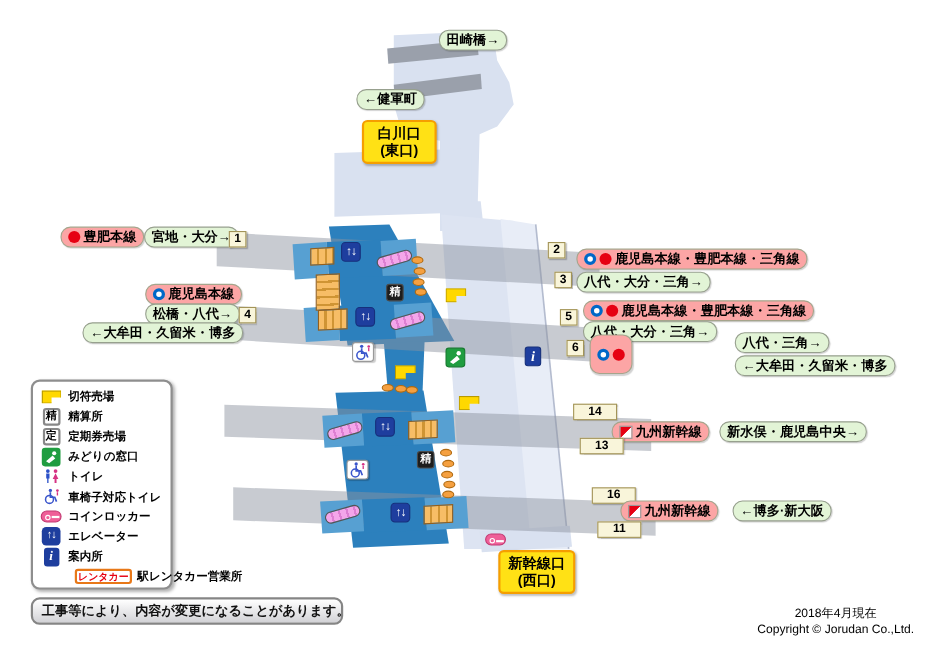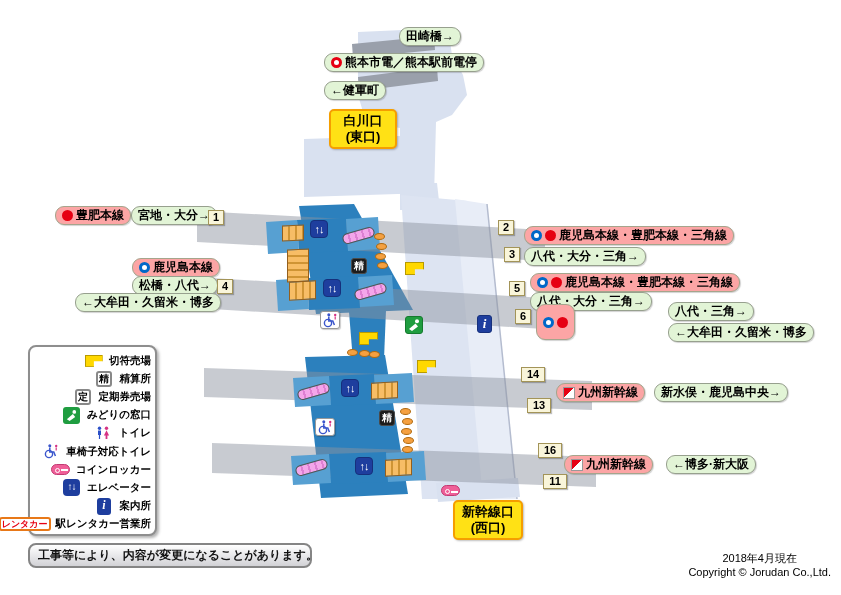--- a/index.html
+++ b/index.html
@@ -9,21 +9,21 @@
   svg.shapes{position:absolute;left:0;top:0;}
   
   .pill{position:absolute;display:flex;align-items:center;gap:3px;white-space:nowrap;
         font-weight:bold;font-size:12px;line-height:13px;color:#000;
         padding:2px 6px;border:1px solid #97a08e;border-radius:9px;background:#e2f4d6;
         box-shadow:1px 1px 1px rgba(0,0,0,.18);}
   .pill.yellow{background:#fca5a5;border-color:#a5a58c;}
   .numbox{position:absolute;width:16px;height:15px;background:#f9f5da;border:1px solid #a39458;
         font-weight:bold;font-size:11px;line-height:13px;text-align:center;color:#000;
         box-shadow:1px 1px 1px rgba(0,0,0,.25);}
-  .numbox.wide{width:24px;}
+  .numbox.wide{width:40px;}
   .exitbox{position:absolute;background:#ffe115;border:2px solid #f59e00;border-radius:5px;
         font-weight:bold;font-size:13px;line-height:16px;text-align:center;color:#000;
         padding:2px 5px;box-shadow:1px 1px 2px rgba(0,0,0,.25);}
   
   .ic{display:inline-block;flex:none;}
   .ic-red{width:11px;height:11px;background:#e60012;border-radius:50%;}
   .ic-donut-blue{width:11px;height:11px;background:#fff;border:3px solid #0068c8;border-radius:50%;}
   .ic-donut-red{width:11px;height:11px;background:#fff;border:3px solid #e60012;border-radius:50%;}
   .ic-shin{width:12px;height:12px;border:1px solid #999;background:linear-gradient(135deg,#e60012 49%,#fff 50%);}
   
@@ -45,21 +45,21 @@
   .infoico{position:absolute;width:15px;height:18px;background:#1e3e9e;border:1px solid #16307c;border-radius:3px;
         color:#fff;font-weight:bold;font-style:italic;font-size:13px;line-height:16px;text-align:center;
         font-family:"Liberation Serif","DejaVu Serif",serif;}
   .keyico{position:absolute;width:19px;height:11px;background:#ef5f98;border:1px solid #c23a72;border-radius:6px;}
   .keyico i{position:absolute;left:3px;top:3px;width:5px;height:5px;border:1.5px solid #fff;border-radius:50%;}
   .keyico b{position:absolute;left:9px;top:4.5px;width:7px;height:2px;background:#fff;}
   .dot{position:absolute;width:11px;height:7px;background:#f5a040;border:1px solid #b06a10;border-radius:50%;}
   
   #legend{position:absolute;left:28px;top:345px;width:129px;height:191px;background:#fff;
         border:2px solid #8e8e8e;border-radius:8px;box-shadow:2px 2px 3px rgba(0,0,0,.3);
-        display:flex;flex-direction:column;justify-content:space-evenly;padding:4px 4px 0 6px;align-items:flex-end;}
+        display:flex;flex-direction:column;justify-content:space-evenly;padding:4px 4px 0 6px;}
   .lgrow{display:flex;align-items:center;gap:5px;height:17px;}
   .lgico{width:21px;display:flex;justify-content:center;flex:none;}
   .lglabel{font-weight:bold;font-size:10.5px;color:#000;white-space:nowrap;}
   .lgbox{width:16px;height:16px;background:#fff;border:2px solid #888;border-radius:3px;
         font-weight:bold;font-size:10px;line-height:12px;text-align:center;color:#000;}
   .lgelev{width:17px;height:17px;background:#1e3e9e;border-radius:4px;color:#fff;font-weight:bold;
         font-size:10px;line-height:16px;text-align:center;letter-spacing:-1px;}
   .lginfo{width:14px;height:17px;background:#1e3e9e;border-radius:3px;color:#fff;font-weight:bold;font-style:italic;
         font-size:12px;line-height:15px;text-align:center;font-family:"Liberation Serif","DejaVu Serif",serif;}
   .lgtm{width:18px;height:12px;background:#ffd800;border:1px solid #b89a00;
@@ -179,24 +179,20 @@
   <div class="dot" style="left:369px;top:351px"></div>
   <div class="dot" style="left:400px;top:408px"></div>
   <div class="dot" style="left:402px;top:418px"></div>
   <div class="dot" style="left:401px;top:428px"></div>
   <div class="dot" style="left:403px;top:437px"></div>
   <div class="dot" style="left:402px;top:446px"></div>
 
   <div class="pill" style="left:399px;top:27px">
     <span>田崎橋→</span>
   </div>
-  <div class="pill" style="left:324px;top:53px">
-    <span class="ic ic-donut-red"></span>
-    <span>熊本市電／熊本駅前電停</span>
-  </div>
   <div class="pill" style="left:324px;top:81px">
     <span>←健軍町</span>
   </div>
   <div class="exitbox" style="left:329px;top:109px;width:68px">
     <div>白川口</div>
     <div>(東口)</div>
   </div>
 
   <div class="pill yellow" style="left:55px;top:206px">
     <span class="ic ic-red"></span>

